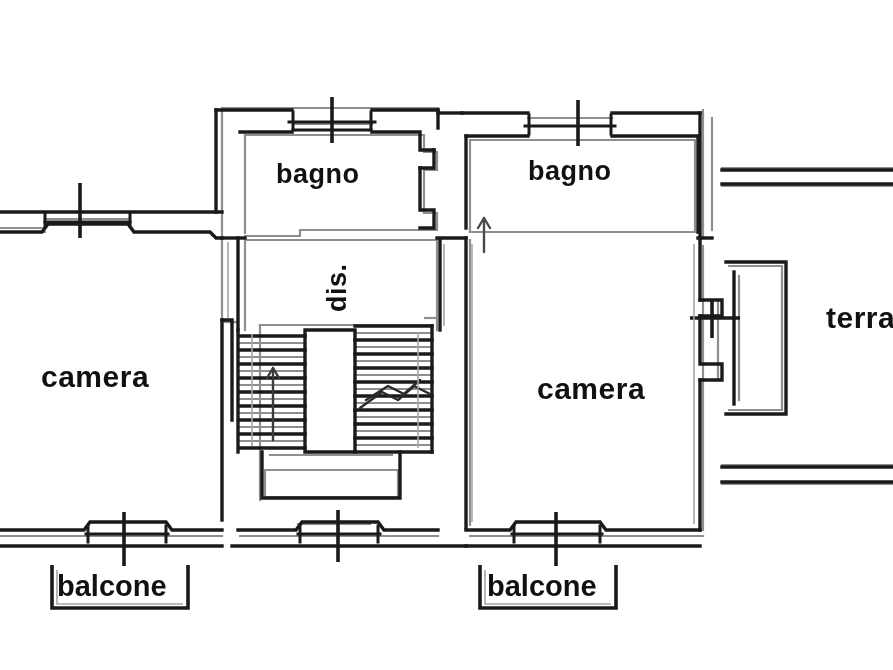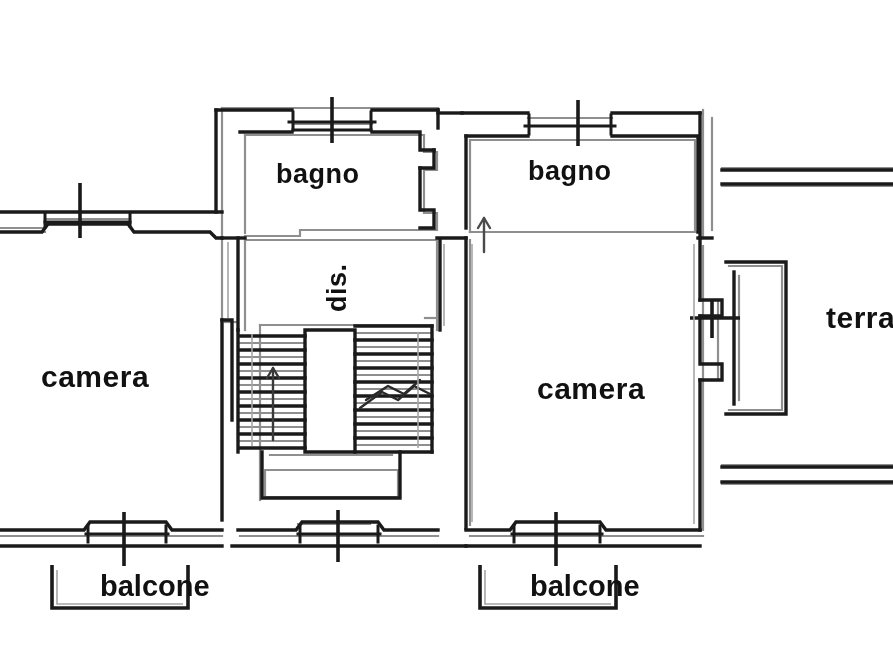--- a/index.html
+++ b/index.html
@@ -44,21 +44,20 @@
   }
   .balcony-label {
     position: absolute;
     font-family: "Liberation Sans", sans-serif;
     font-weight: bold;
     font-size: 29px;
     color: #111111;
     white-space: nowrap;
     line-height: 1;
     user-select: none;
-    padding-left: 43px;
   }
 </style>
 </head>
 <body>
 
 <div id="plan-root">
 
   <svg id="plan-svg" viewBox="0 0 893 670">
 
     <g fill="none" stroke="#8f8f8f" stroke-width="2.2" stroke-linecap="square">

